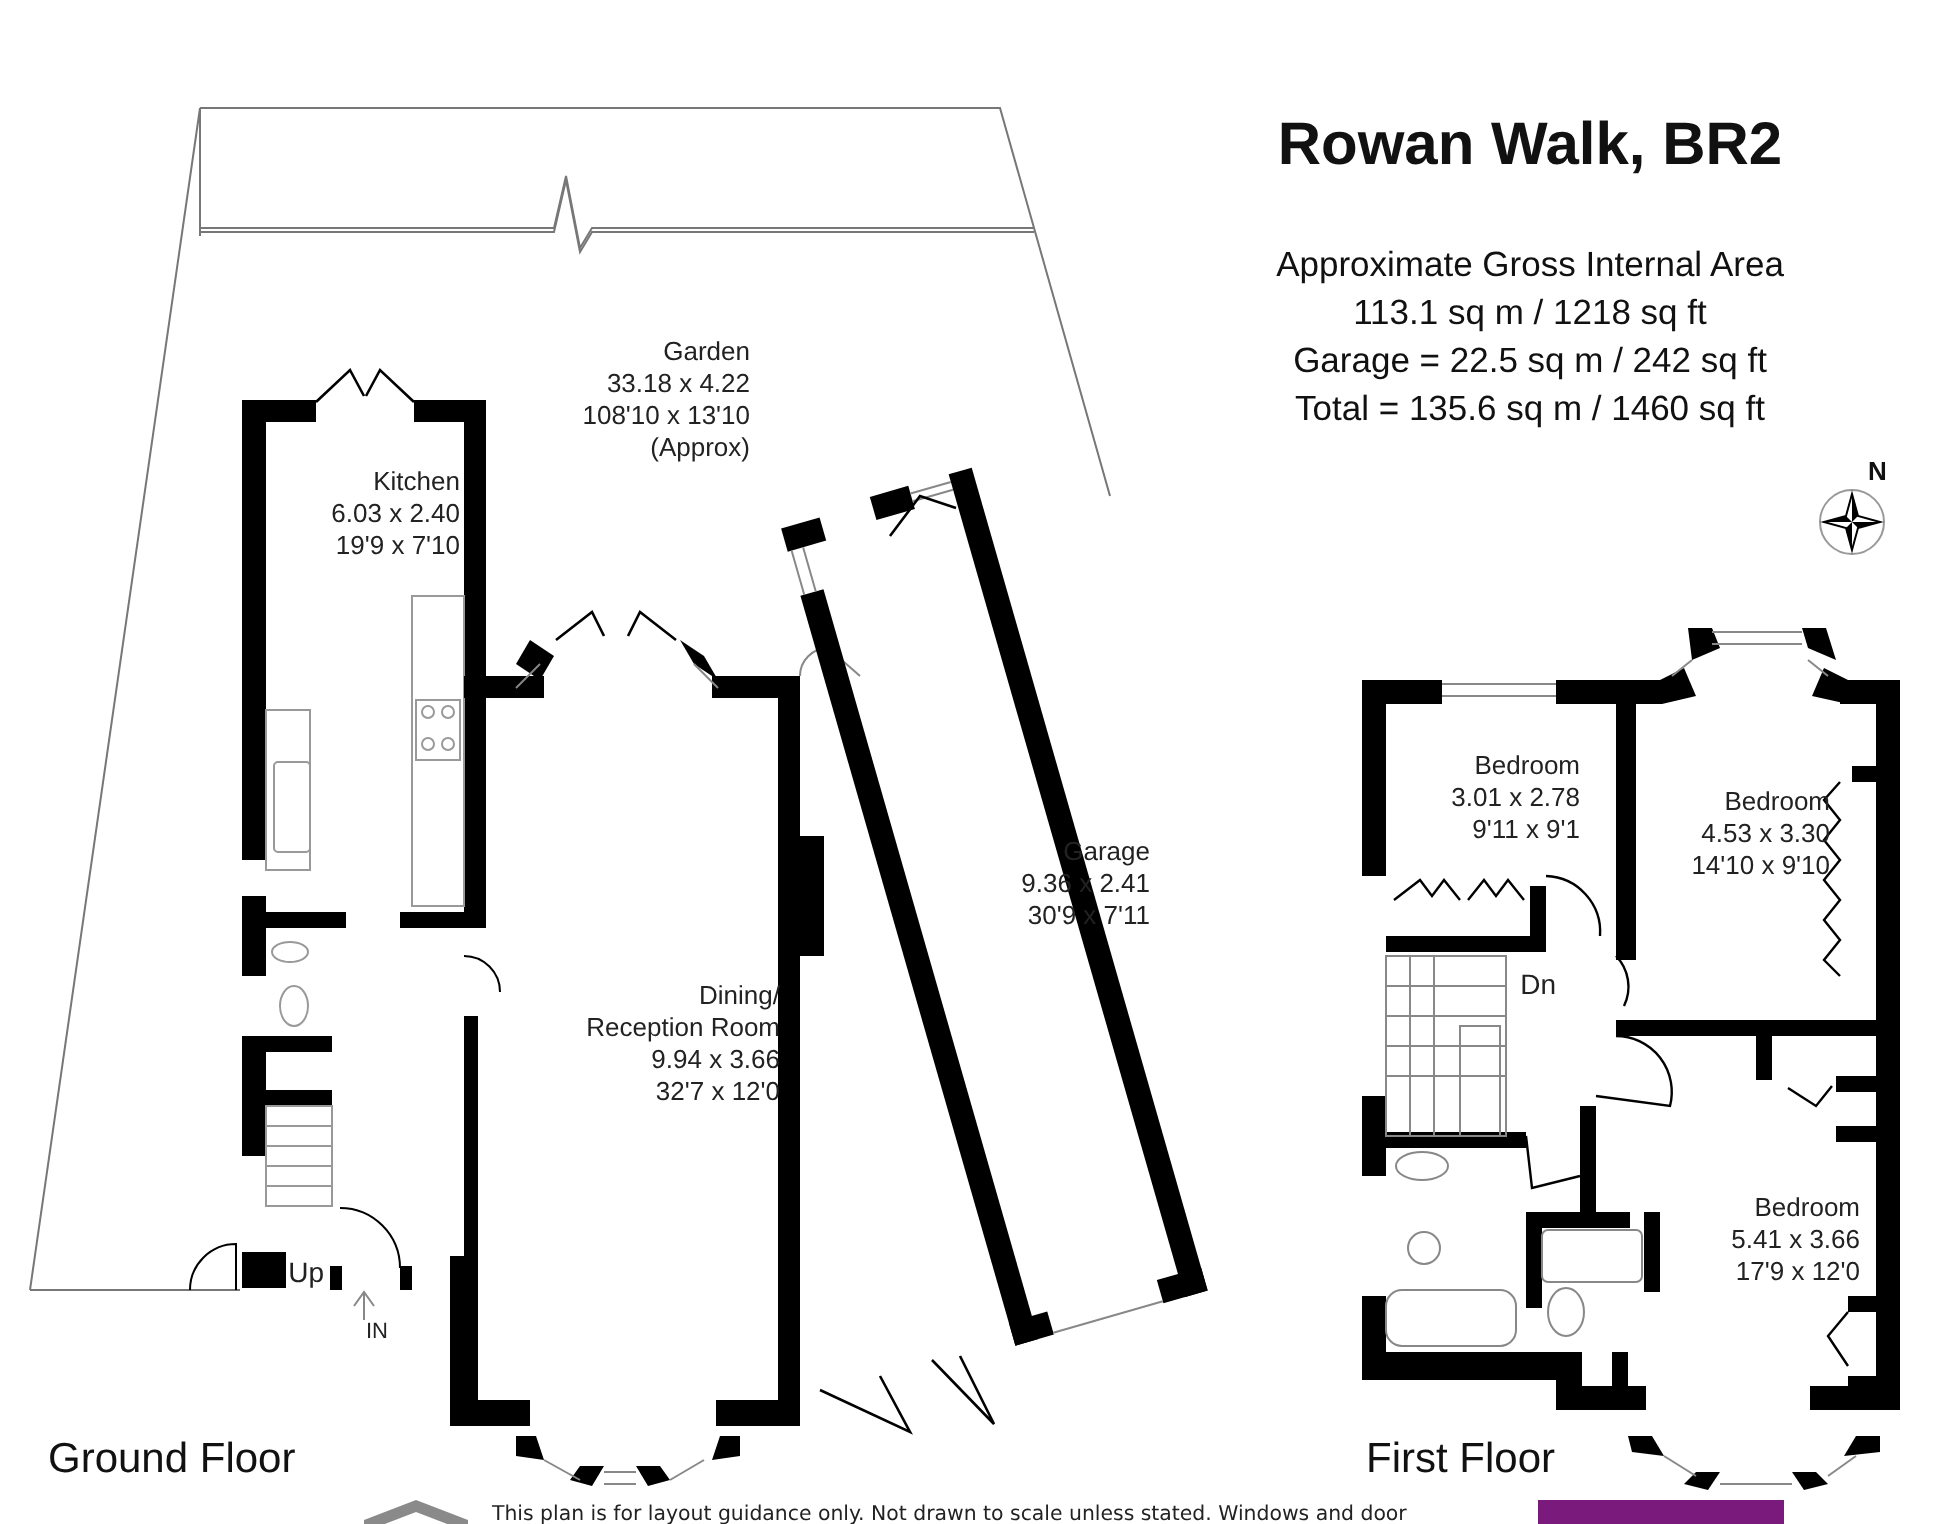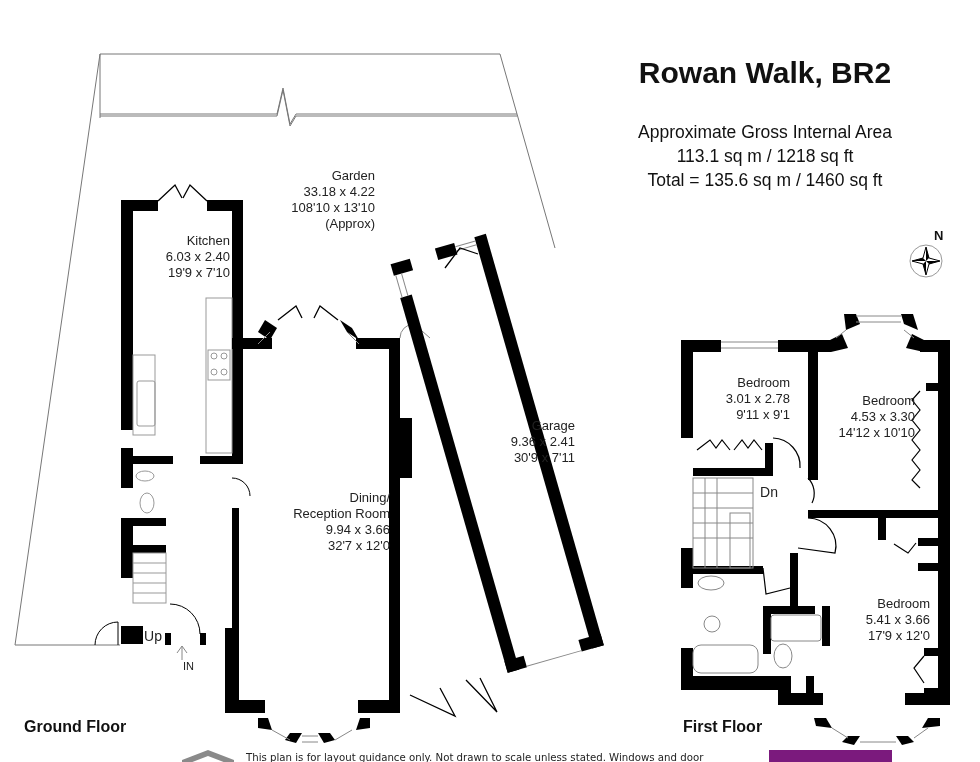--- a/index.html
+++ b/index.html
@@ -2,21 +2,21 @@
 <html><head>
 <meta charset="utf-8">
 <style>
   html,body{margin:0;padding:0;background:#fff;}
   #root{position:relative;width:980px;height:762px;overflow:hidden;background:#fff;font-family:"Liberation Sans",sans-serif;color:#111;margin-top:48px;}
   svg.plan{position:absolute;left:0;top:0;}
   .lbl{position:absolute;text-align:right;font-size:13px;line-height:16px;color:#222;font-family:"Liberation Sans",sans-serif;}
   .lbl div{white-space:nowrap;}
   .title{position:absolute;left:600px;top:8px;width:330px;text-align:center;font-weight:bold;font-size:30px;color:#111;}
   .area{position:absolute;left:600px;top:72px;width:330px;text-align:center;font-size:17.5px;line-height:24px;color:#111;}
-  .floor{position:absolute;font-weight:bold;font-size:16px;color:#111;}
+  .floor{position:absolute;font-weight:normal;font-size:21px;color:#111;}
   .disc{position:absolute;left:246px;top:703px;width:470px;font-size:10.2px;line-height:13px;color:#222;font-family:"DejaVu Sans",sans-serif;}
   .disc b{font-weight:bold;}
   .logo{position:absolute;left:769px;top:702px;width:123px;height:42px;background:#7b1a7d;color:#fff;display:flex;align-items:flex-end;justify-content:center;font-family:"Liberation Serif",serif;font-size:14px;}
   .logo .gold{color:#d8b45a;}
   .logo .dot{display:inline-block;width:12px;height:12px;border-radius:50%;background:#d6c04a;margin:0 1px;}
   .compass-n{position:absolute;left:934px;top:180px;font-weight:bold;font-size:13px;}
 </style>
 </head>
 <body>
 
@@ -222,20 +222,21 @@
     <rect x="220" y="746" width="14" height="6"></rect>
         <rect x="228" y="740" width="6" height="12"></rect>
     <circle cx="208" cy="737" r="3"></circle>
   </g>
 </svg>
 
   <div class="title">Rowan Walk, BR2</div>
   <div class="area">
     <div>Approximate Gross Internal Area</div>
     <div>113.1 sq m / 1218 sq ft</div>
+    <div>Garage = 22.5 sq m / 242 sq ft</div>
     <div>Total = 135.6 sq m / 1460 sq ft</div>
   </div>
   <div class="compass-n">N</div>
 
   <div class="lbl" style="left:255px;top:120px;width:120px;">
     <div>Garden</div>
     <div>33.18 x 4.22</div>
     <div>108'10 x 13'10</div>
     <div>(Approx)</div>
   </div>
@@ -260,21 +261,21 @@
   <div class="floor" style="left:24px;top:670px;">Ground Floor</div>
 
   <div class="lbl" style="left:700px;top:327px;width:90px;">
     <div>Bedroom</div>
     <div>3.01 x 2.78</div>
     <div>9'11 x 9'1</div>
   </div>
   <div class="lbl" style="left:815px;top:345px;width:100px;">
     <div>Bedroom</div>
     <div>4.53 x 3.30</div>
-    <div>14'12 x 10'10</div>
+    <div>14'10 x 9'10</div>
   </div>
   <div class="lbl" style="left:830px;top:548px;width:100px;">
     <div>Bedroom</div>
     <div>5.41 x 3.66</div>
     <div>17'9 x 12'0</div>
   </div>
   <div class="lbl" style="left:752px;top:436px;width:26px;font-size:14px;">Dn</div>
   <div class="floor" style="left:683px;top:670px;">First Floor</div>
 
   <div class="disc">

